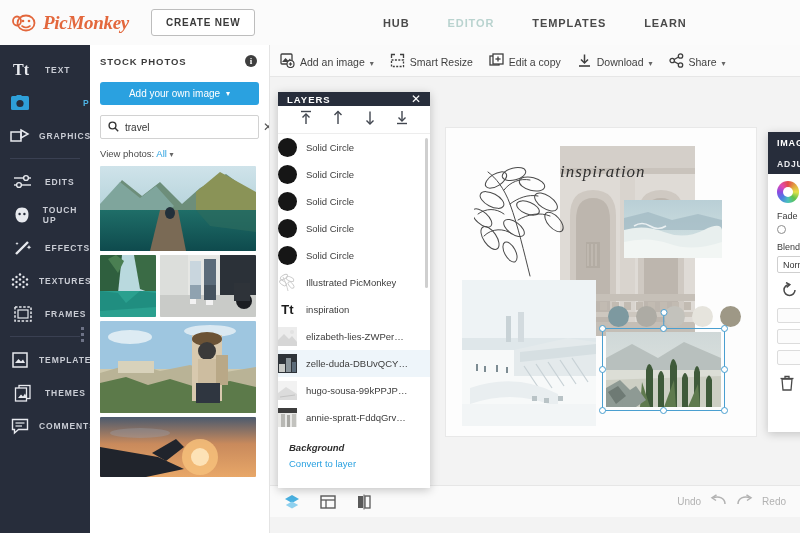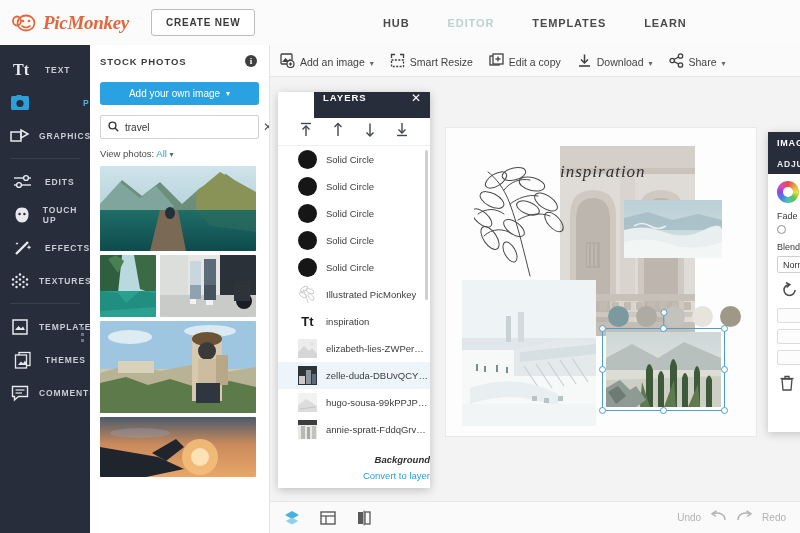--- a/index.html
+++ b/index.html
@@ -144,44 +144,44 @@
   .rot-stem { position: absolute; left: 50%; top: -13px; width: 1.5px; height: 13px;
               background: #4a9fd0; transform: translateX(-50%); }
   .rot-handle { position: absolute; left: 50%; top: -20px; transform: translateX(-50%); }
 
   
   .layers {
     position: absolute; left: 278px; top: 92px; width: 152px; height: 396px;
     background: #fff; box-shadow: 0 2px 9px rgba(0,0,0,.22); z-index: 30;
   }
   .lay-head {
-    height: 26px; background: #272d3b; display: flex; align-items: flex-start;
-    justify-content: space-between; padding: 0 9px; margin-left: 36px;
+    height: 14px; background: #272d3b; display: flex; align-items: center;
+    justify-content: space-between; padding: 0 9px;
   }
   .lay-title { color: #fff; font-size: 9.5px; font-weight: bold; letter-spacing: 1px; }
   .lay-close { color: #fff; font-size: 12px; cursor: pointer; line-height: 1; }
   .lay-tools {
     height: 28px; display: flex; align-items: center; justify-content: space-around;
     border-bottom: 1px solid #ededed; padding: 0 12px;
   }
   .lay-tools .ti { cursor: pointer; color: #41464f; }
   .lay-list { height: 342px; overflow: hidden; position: relative; }
   .lay-row {
     height: 27px; display: flex; align-items: center; gap: 9px;
-    padding-left: 20px; cursor: pointer;
+    padding-left: 0; cursor: pointer;
   }
   .lay-row.sel { background: #eef5fa; }
   .lay-thumb { width: 19px; height: 19px; flex: 0 0 19px; display: flex;
                align-items: center; justify-content: center; }
   .lay-name { font-size: 9.5px; color: #3c3c3c; white-space: nowrap;
               overflow: hidden; text-overflow: ellipsis; max-width: 104px; }
   .dot19 { width: 19px; height: 19px; border-radius: 50%; background: #161616; }
   .tt-glyph { font-size: 13px; font-weight: bold; color: #1c1c1c;
               font-family: "Liberation Sans", sans-serif; }
-  .bgrow { padding-left: 11px; padding-top: 6px; text-align: right; }
+  .bgrow { padding-left: 11px; padding-top: 6px; }
   .bgrow .bgl { font-size: 9.5px; color: #2e2e2e; font-style: italic; font-weight: bold; }
   .bgrow .cvt { font-size: 9.5px; color: #2aa1e0; cursor: pointer; margin-top: 3px; display: block; }
   .lay-scroll { position: absolute; right: 2px; top: 4px; width: 3px; height: 150px;
                 background: #cfcfcf; border-radius: 2px; }
 
   
   .rpanel {
     position: absolute; left: 768px; top: 132px; width: 60px; height: 300px;
     background: #fff; box-shadow: 0 2px 9px rgba(0,0,0,.2); z-index: 25; overflow: hidden;
   }
@@ -202,21 +202,21 @@
   .rp-sel { margin-top: 4px; width: 46px; height: 17px; border: 1px solid #cfcfcf;
             border-radius: 2px; font-size: 9px; color: #333; display: flex;
             align-items: center; padding-left: 5px; cursor: pointer; background:#fff; }
   .rp-reset { margin: 9px 0 0 4px; cursor: pointer; color: #4a4a4a; }
   .rp-btn { margin-top: 6px; width: 46px; height: 15px; border: 1px solid #dcdcdc;
             border-radius: 2px; background: #fcfcfc; cursor: pointer; }
   .rp-trash { margin: 10px 0 0 3px; cursor: pointer; color: #4a4a4a; }
 
   
   .bottombar {
-    position: absolute; left: 0; bottom: 0; width: 530px; height: 32px;
+    position: absolute; left: 0; bottom: 16px; width: 530px; height: 32px;
     background: #fafafa; border-top: 1px solid #e6e6e6;
     display: flex; align-items: center; padding: 0 14px;
   }
   .bb-ico { margin-right: 20px; cursor: pointer; color: #5a5a5a; display: flex; }
   .bb-ico.active { color: #49b0e0; }
   .bb-right { margin-left: auto; display: flex; align-items: center; gap: 9px;
               color: #b2b2b2; font-size: 10px; }
   .bb-right span { cursor: pointer; }
 </style>
 </head>
@@ -329,20 +329,29 @@
             <circle cx="10" cy="12.5" r="1.2"></circle>
             <circle cx="17" cy="12.5" r="1.2"></circle>
           <circle cx="6.5" cy="15" r="1.2"></circle>
             <circle cx="13.5" cy="15" r="1.2"></circle>
         </g>
       </svg>
     </span>
     <span class="lbl">TEXTURES</span>
   </div>
 
+  <div class="rail-item">
+    <span class="rail-ico">
+      <svg width="20" height="18" viewBox="0 0 20 18">
+          <rect x="2" y="2" width="16" height="14" fill="none" stroke="currentColor" stroke-width="1.5" stroke-dasharray="2.5 1.6"></rect>
+          <rect x="5" y="5" width="10" height="8" fill="none" stroke="currentColor" stroke-width="1.2"></rect>
+        </svg>
+    </span>
+    <span class="lbl">FRAMES</span>
+  </div>
 
   <div class="rail-sep"></div>
 
   <div class="rail-item">
     <span class="rail-ico">
       <svg width="20" height="18" viewBox="0 0 20 18">
           <rect x="3" y="2" width="14" height="14" fill="none" stroke="currentColor" stroke-width="1.5"></rect>
           <path d="M5 12 l3.5-4 2.5 2.5 2-2 2 3.5z" fill="currentColor"></path>
         </svg>
     </span>

